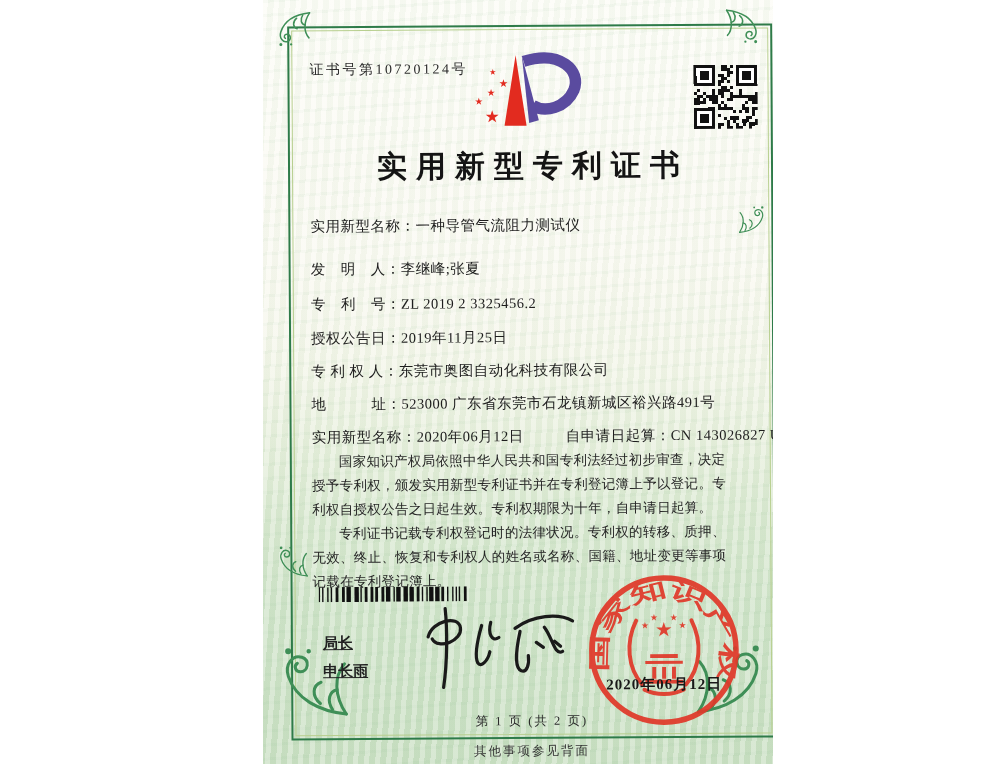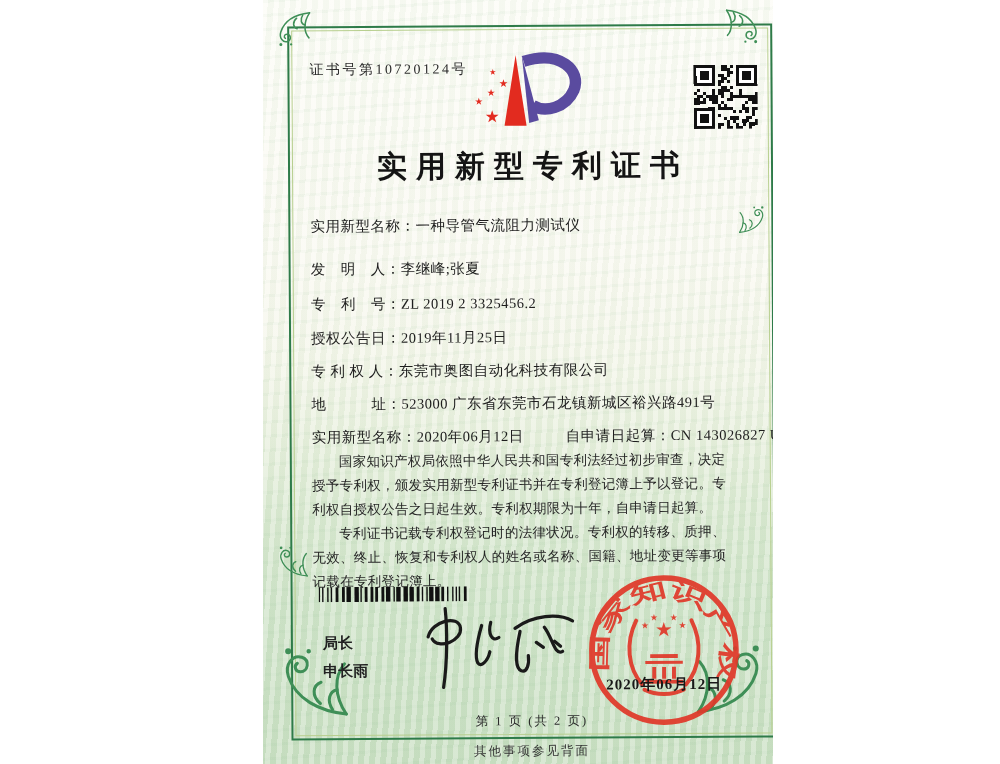--- a/index.html
+++ b/index.html
@@ -23,21 +23,21 @@
   .qr{position:absolute;left:430px;top:66px;width:64px;height:64px;}
   .title{position:absolute;left:24px;top:146px;width:481px;text-align:center;
     font-size:30px;font-weight:700;letter-spacing:9px;color:#141414;text-indent:9px;}
   .row{position:absolute;left:46px;width:430px;font-size:14.5px;color:#1d1d1d;letter-spacing:.5px;white-space:nowrap;}
   .row .lbl::after{content:"";}
   .grant-gap{display:inline-block;width:42px;}
   .paras{position:absolute;left:46px;top:449px;width:424px;font-size:13.5px;line-height:1.78;color:#262626;}
   .paras p{margin:0;text-indent:2em;letter-spacing:.3px;}
   .barcode{position:absolute;left:52px;top:586px;width:148px;height:15px;}
   .signer{position:absolute;left:56px;top:628px;font-family:"Liberation Sans","DejaVu Sans",sans-serif;
-    font-size:15px;font-weight:600;color:#222;line-height:1.85;}
+    font-size:15px;font-weight:600;color:#222;line-height:1.85;text-decoration:underline;}
   .sig{position:absolute;left:138px;top:598px;width:190px;height:96px;z-index:3;}
   .seal{position:absolute;left:318px;top:572px;width:158px;height:158px;z-index:2;opacity:.93;}
   .sealdate{position:absolute;left:318px;top:676px;width:158px;text-align:center;z-index:4;
     font-size:15px;font-weight:700;color:#181818;letter-spacing:1px;}
   .pageinfo{position:absolute;left:24px;top:713px;width:481px;text-align:center;font-size:12.5px;color:#2a2a2a;letter-spacing:2px;}
   .footnote{position:absolute;left:24px;top:743px;width:481px;text-align:center;font-size:12.5px;color:#333;letter-spacing:2px;}
 </style>
 </head>
 <body>
 

